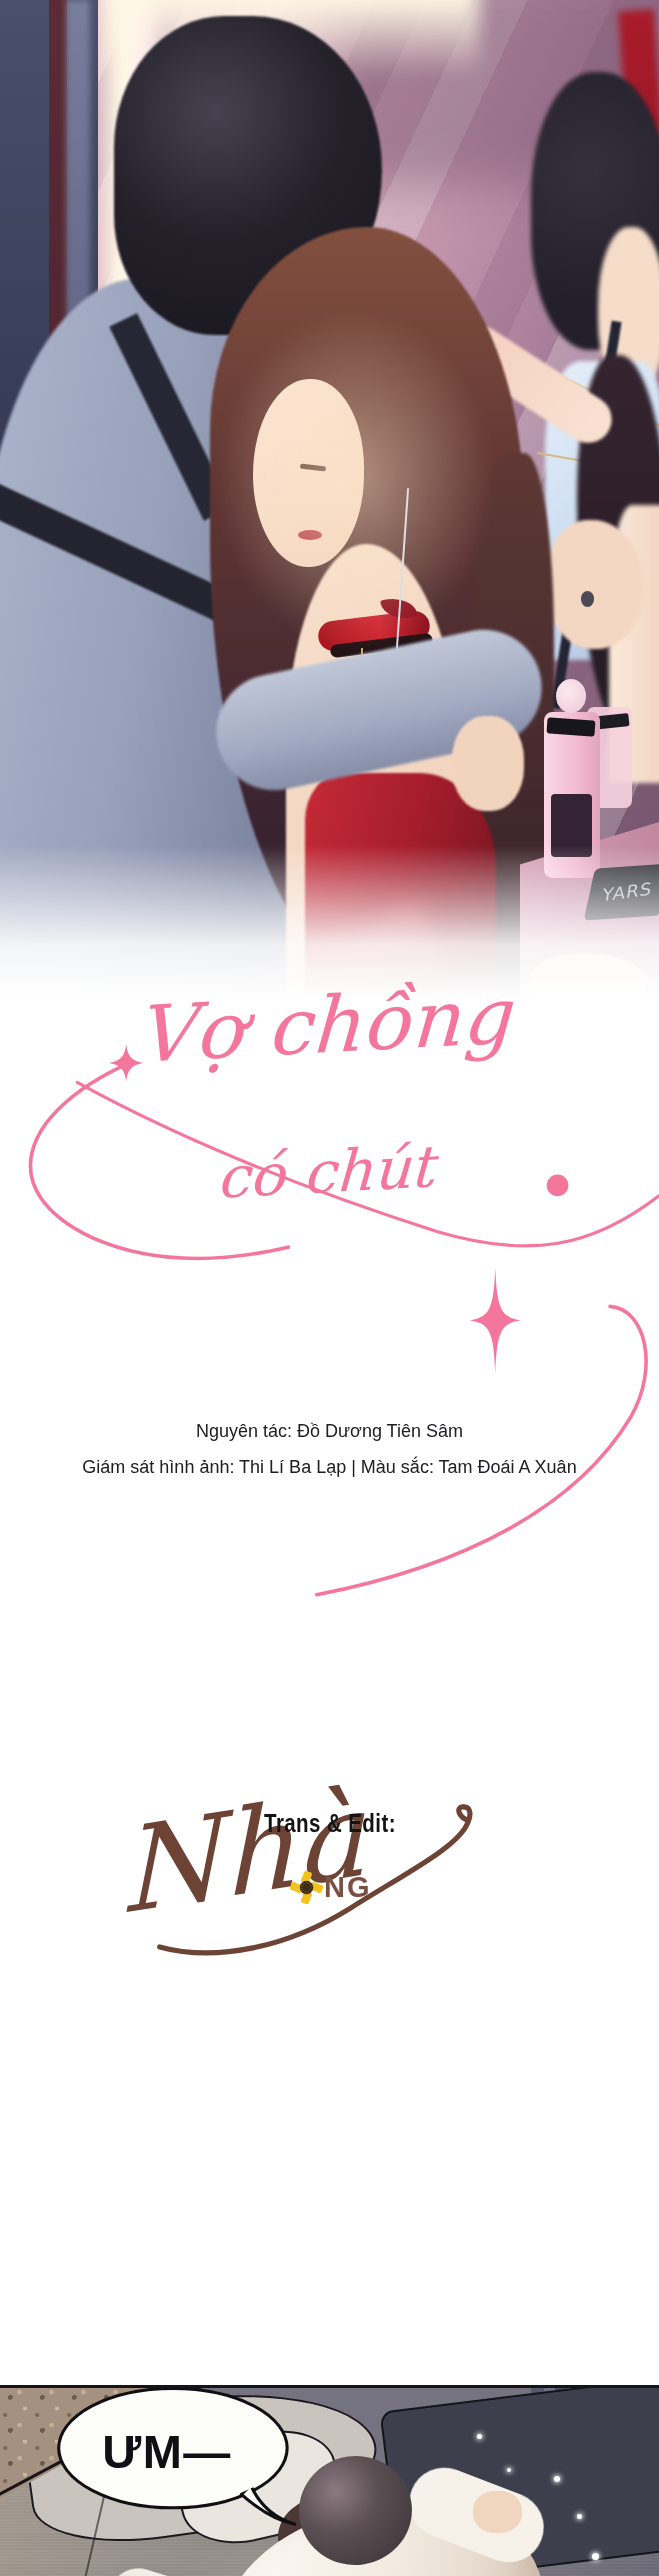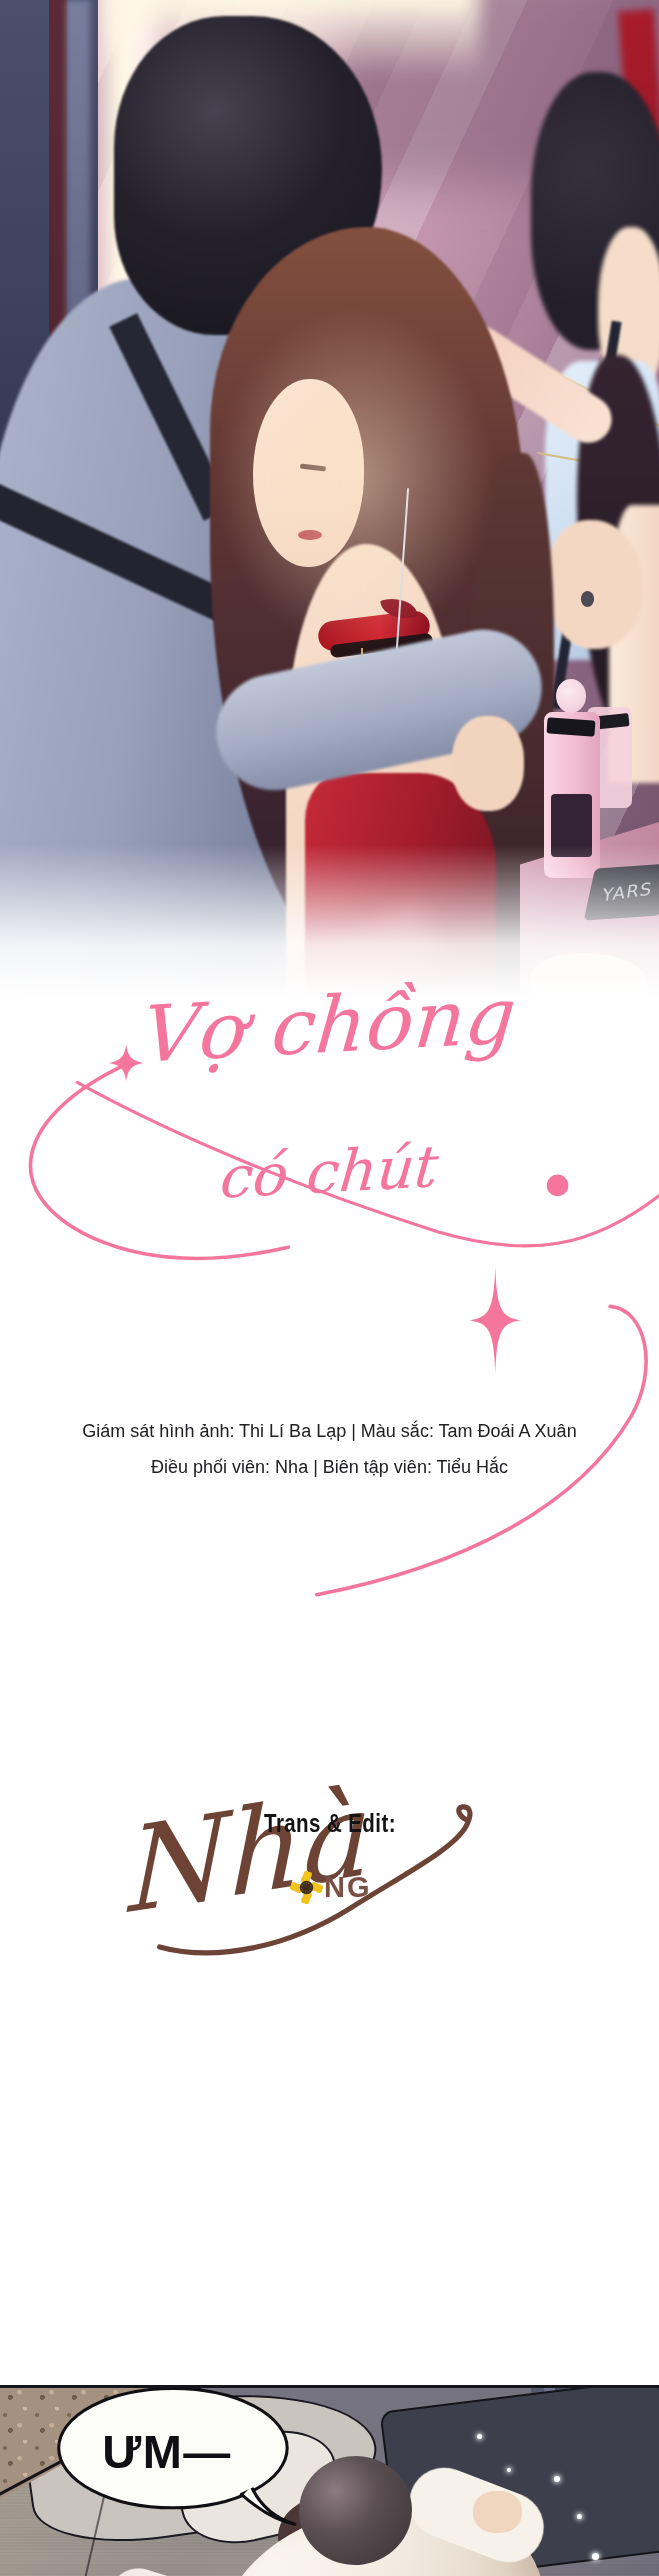--- a/index.html
+++ b/index.html
@@ -181,22 +181,22 @@
     <path d="M 150 150 C 350 260, 600 360, 850 440 C 1030 493, 1150 470, 1280 370" fill="none" stroke="#f4769c" stroke-width="6" stroke-linecap="round"></path>
     <path d="M 615 1145 C 900 1090, 1120 975, 1225 800 C 1280 705, 1255 590, 1185 585" fill="none" stroke="#f4769c" stroke-width="7" stroke-linecap="round"></path>
     <circle cx="1083" cy="350" r="21" fill="#f4769c"></circle>
     <path d="M 245 76 C 248 100 256 108 278 112 C 256 116 248 124 245 148 C 242 124 234 116 212 112 C 234 108 242 100 245 76 Z" fill="#f4769c"></path>
     <path d="M 962 508 C 965 592 974 606 1012 612 C 974 618 965 632 962 716 C 959 632 950 618 912 612 C 950 606 959 592 962 508 Z" fill="#f4769c"></path>
   </svg>
   <div class="abs t-script" id="ts1">Vợ chồng</div>
   <div class="abs t-script" id="ts2">có chút</div>
 
   <div class="abs credits">
+    <div>Nguyên tác: Đồ Dương Tiên Sâm</div>
     <div>Giám sát hình ảnh: Thi Lí Ba Lạp | Màu sắc: Tam Đoái A Xuân</div>
-    <div>Điều phối viên: Nha | Biên tập viên: Tiểu Hắc</div>
   </div>
 
   <div class="abs note">
   </div>
 
   <svg class="abs logo-flourish" width="659" height="206" viewBox="0 0 1280 400">
     <path d="M 310 330 C 420 360, 560 330, 680 255 C 790 186, 880 140, 905 96 C 918 72, 914 56, 898 58 C 886 60, 890 76, 908 84" fill="none" stroke="#6d4335" stroke-width="10" stroke-linecap="round"></path>
   </svg>
   <div class="abs logo-script">Nhà</div>
   <div class="abs logo-prefix">Trans &amp; Edit:</div>

